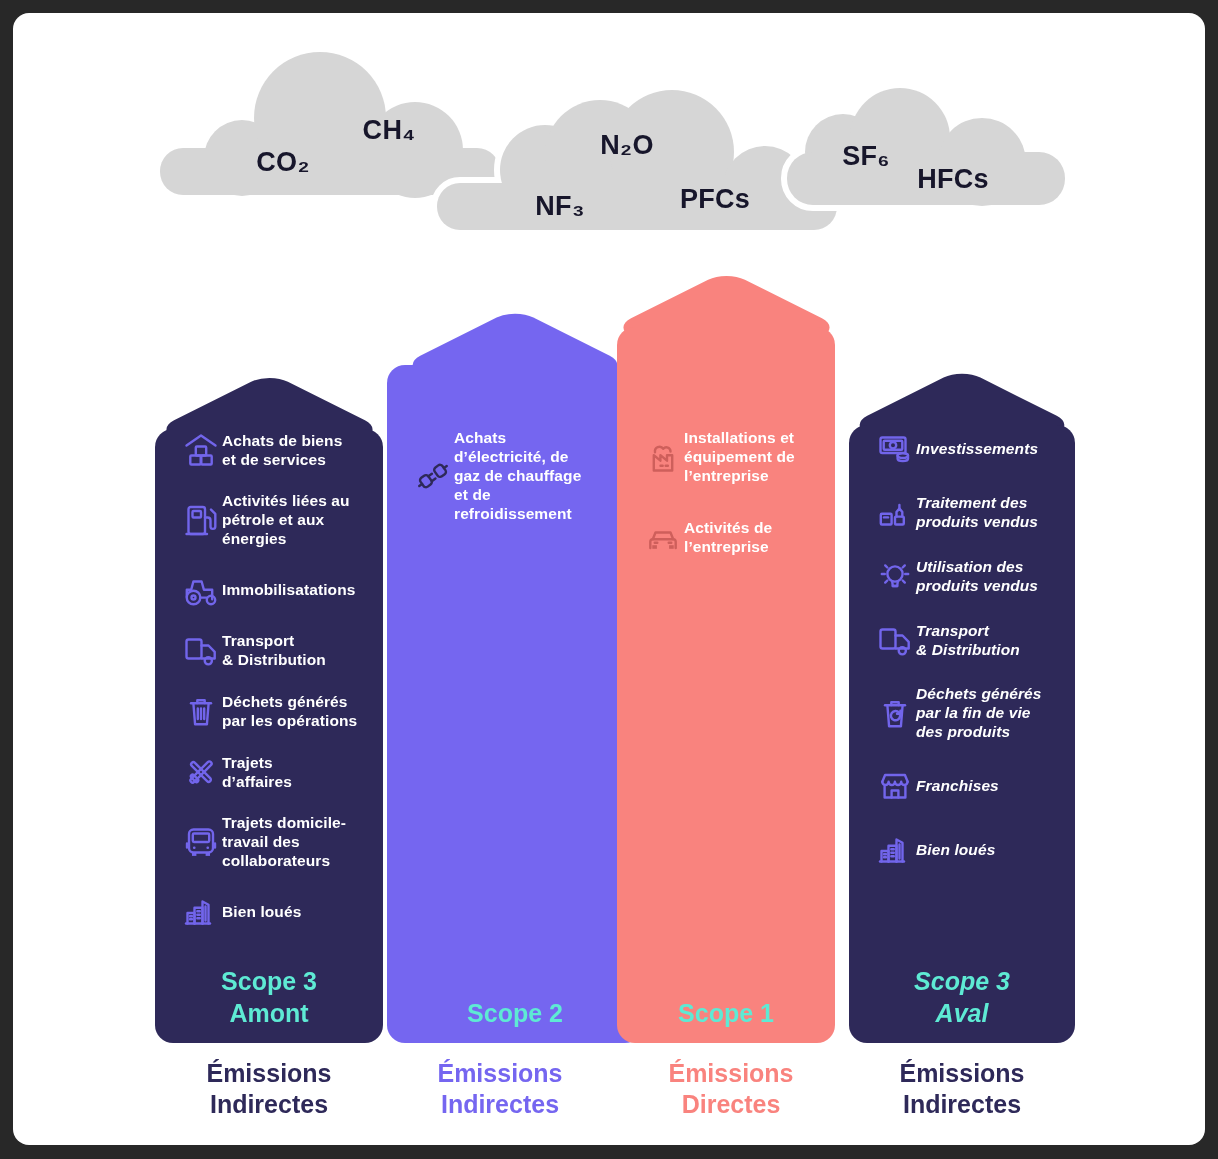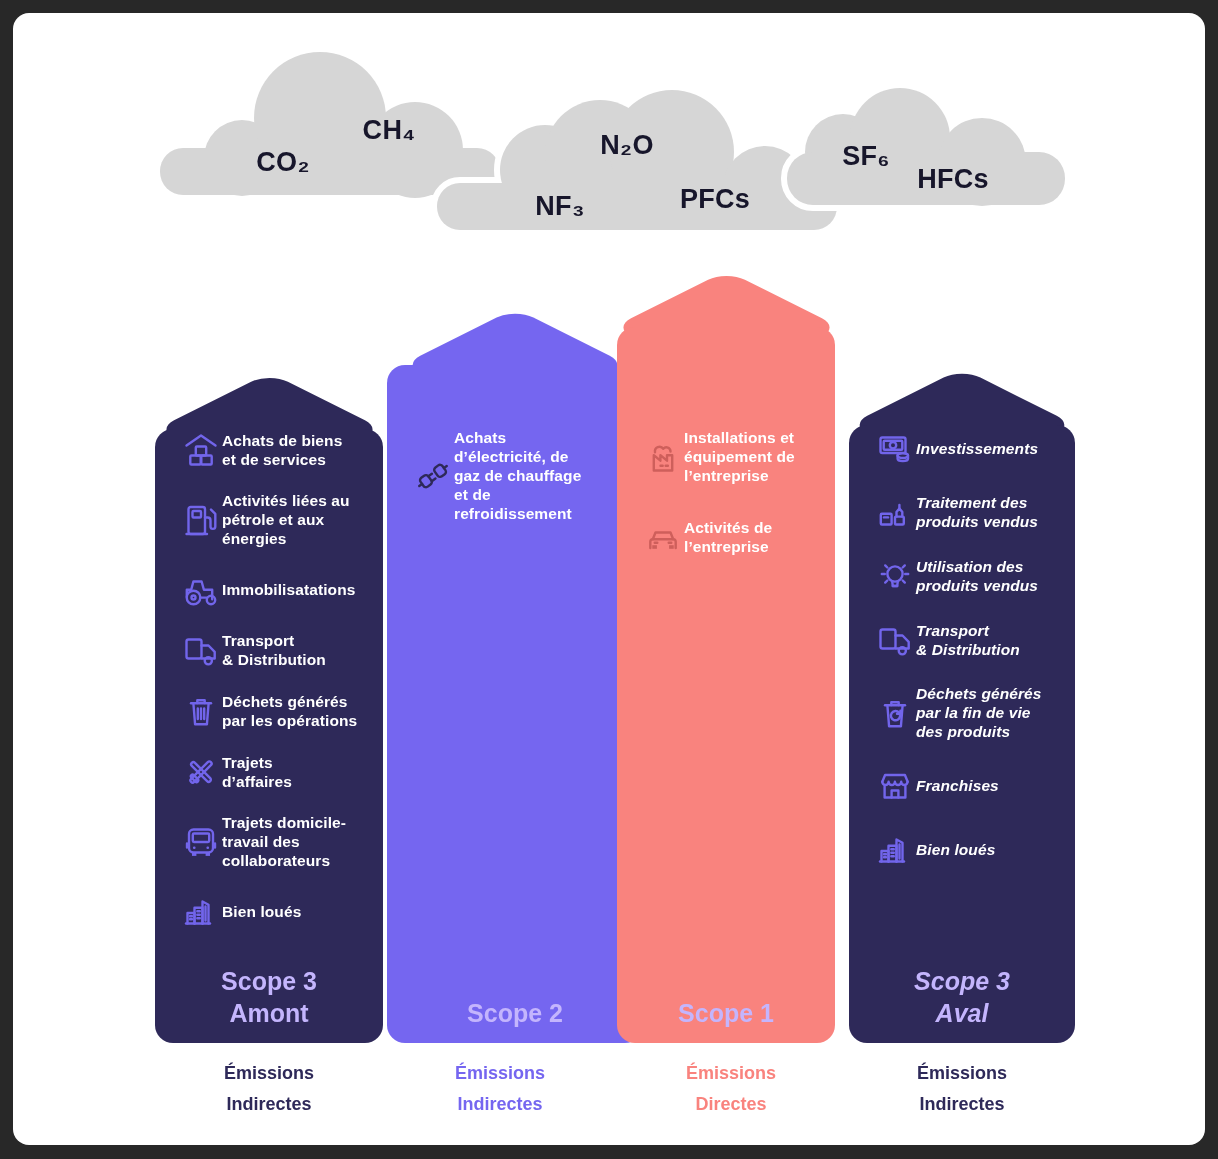--- a/index.html
+++ b/index.html
@@ -28,23 +28,23 @@
   .col1 .items{top:58px}.col2 .items{top:120px}.col3 .items{top:158px}.col4 .items{top:60px}
   .item{display:flex;align-items:center;margin-bottom:21px;}
   .col3 .item{margin-bottom:32px}
   .col4 .item{margin-bottom:24px}
   .ic{flex:0 0 42px;display:flex;align-items:center;justify-content:center;color:#7265EB;}
   .col2 .ic{color:#2E2959}
   .col3 .ic{color:#CE5F5B}
   .item-label{font-weight:700;font-size:15.5px;line-height:19px;color:#fff;white-space:pre-line;letter-spacing:.1px;}
   .col4 .bg-fill{fill:#2E2959;}
 
-  .scope-title{position:absolute;left:0;right:0;bottom:14px;text-align:center;color:#c4b5fd;
+  .scope-title{position:absolute;left:0;right:0;bottom:14px;text-align:center;color:#5eead4;
                font-weight:700;font-size:25px;line-height:32px;white-space:pre-line;}
-  .emission{position:absolute;top:1058px;text-align:center;font-weight:700;font-size:18px;line-height:31px;white-space:pre-line;}
+  .emission{position:absolute;top:1058px;text-align:center;font-weight:700;font-size:25px;line-height:31px;white-space:pre-line;}
   .em1{left:155px;width:228px;color:#2E2959;}
   .em2{left:387px;width:226px;color:#7566F0;}
   .em3{left:617px;width:228px;color:#F9837E;}
   .em4{left:849px;width:226px;color:#2E2959;}
 </style>
 </head>
 <body>
 
 <div class="stage">
   <div class="card"></div>

